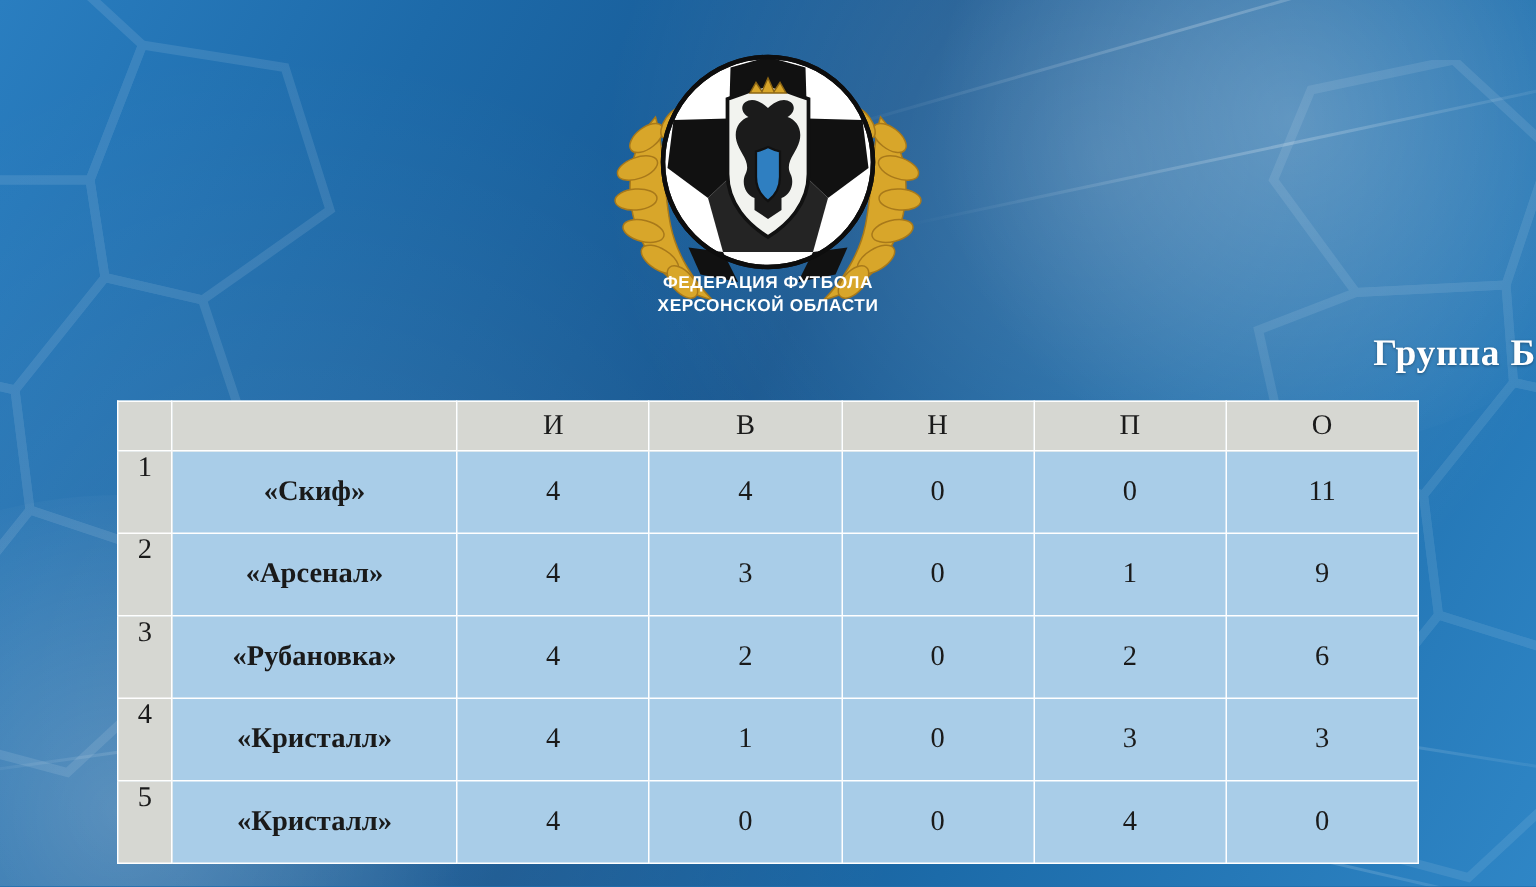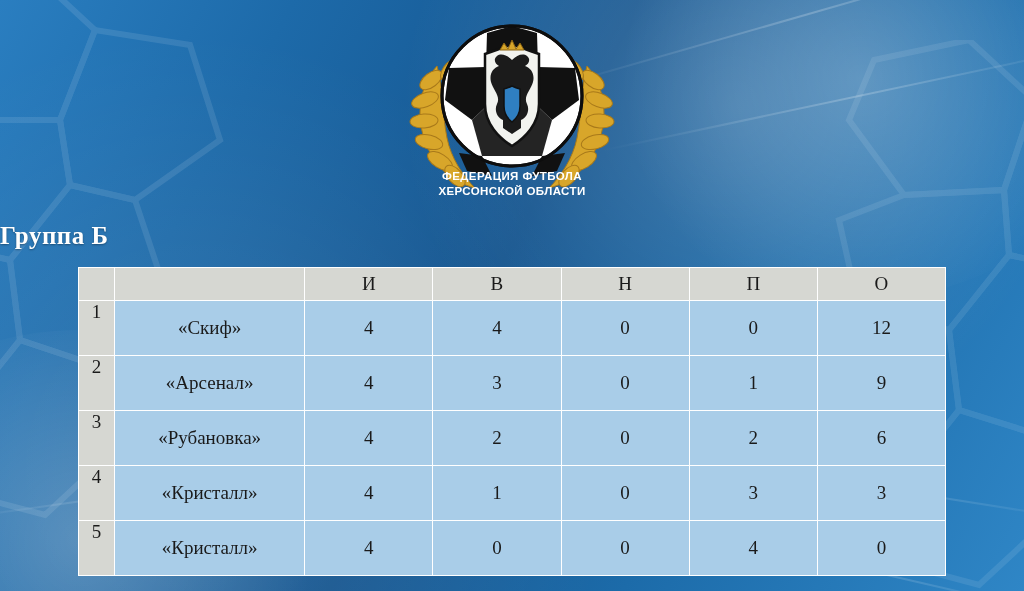--- a/index.html
+++ b/index.html
@@ -41,34 +41,34 @@
     position: absolute;
     opacity: 0.20;
   }
   .ball-pattern.left  { left: -120px; top: -40px; width: 420px; height: 560px; }
   .ball-pattern.right { right: -150px; top: 40px; width: 420px; height: 560px; }
 
   
   .emblem-wrap {
     position: absolute;
     left: 50%;
-    top: 8px;
+    top: 20px;
     transform: translateX(-50%);
     width: 230px;
     height: 195px;
     text-align: center;
   }
 
   
   .group-title {
     position: absolute;
     left: 0;
     right: 0;
     top: 222px;
-    text-align: left;
+    text-align: right;
     color: #ffffff;
     font-size: 25px;
     font-weight: bold;
     letter-spacing: 0.5px;
     text-shadow: 0 1px 2px rgba(0,0,0,0.35);
   }
 
   
   .table-wrap {
     position: absolute;
@@ -108,20 +108,21 @@
     vertical-align: top;
     text-align: left;
     padding: 3px 0 0 5px;
     color: #222;
   }
   thead th.rank-head { background: #d6d7d2; }
   thead th.team-head { background: #d6d7d2; }
 
   td.team {
     font-size: 19px;
+    font-weight: bold;
   }
 </style>
 </head>
 <body>
 
 <div class="bg">
   <svg class="ball-pattern left" viewBox="0 0 420 560">
     <g fill="none" stroke="#ffffff" stroke-width="6" opacity="0.5">
       <polygon points="60,40 150,10 215,70 180,160 85,160 30,95"></polygon>
       <polygon points="180,160 215,70 310,85 340,180 255,240 190,225"></polygon>
@@ -233,21 +234,21 @@
       </tr>
     </thead>
     <tbody>
       <tr>
         <td class="rank">1</td>
         <td class="team">«Скиф»</td>
         <td>4</td>
         <td>4</td>
         <td>0</td>
         <td>0</td>
-        <td>12</td>
+        <td>11</td>
       </tr>
       <tr>
         <td class="rank">2</td>
         <td class="team">«Арсенал»</td>
         <td>4</td>
         <td>3</td>
         <td>0</td>
         <td>1</td>
         <td>9</td>
       </tr>

